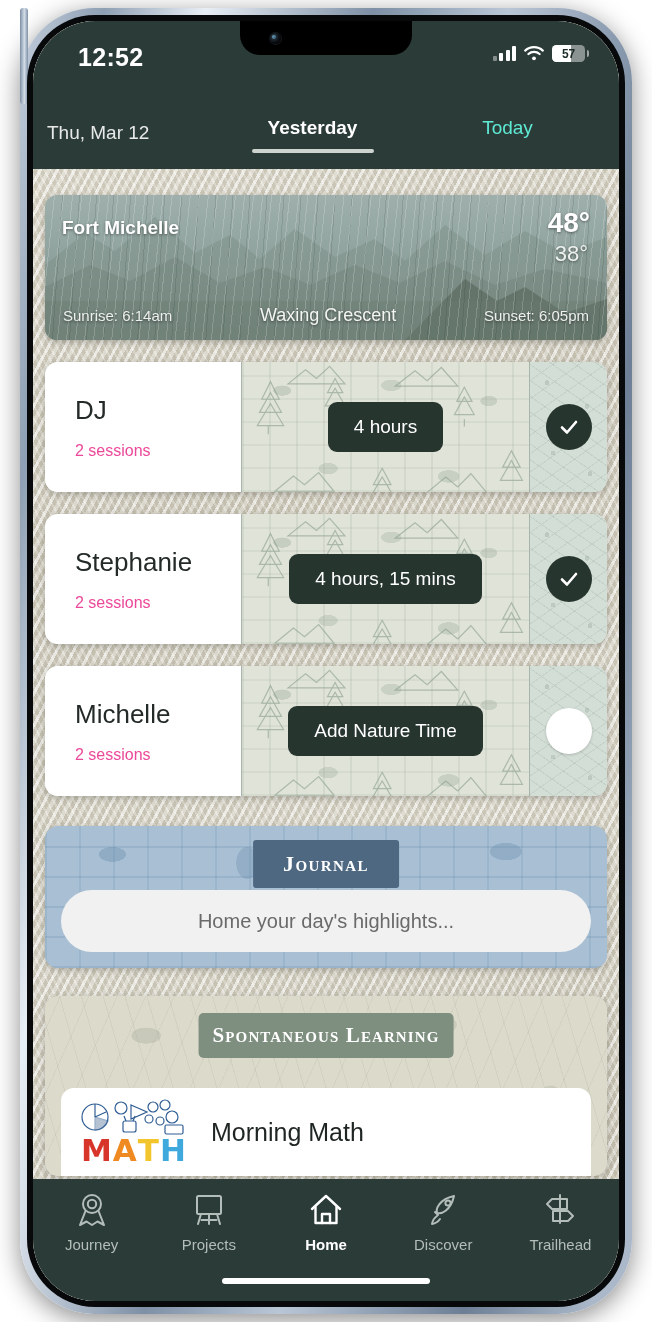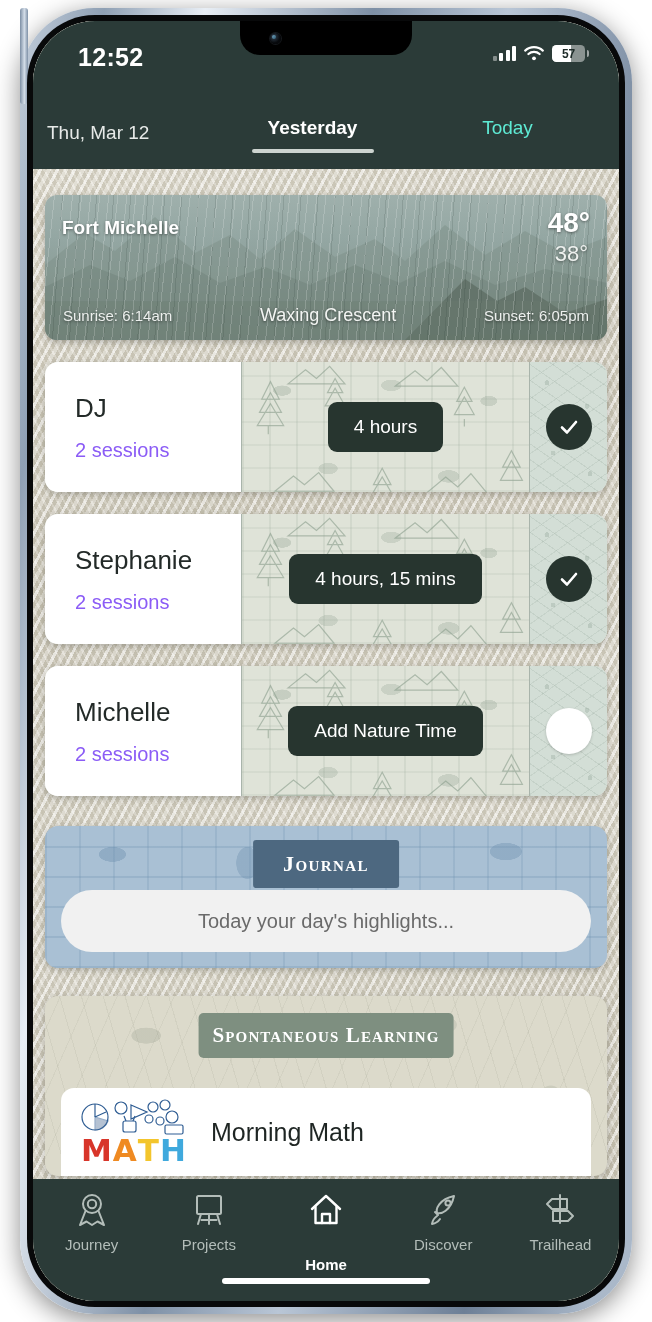--- a/index.html
+++ b/index.html
@@ -100,21 +100,21 @@
   .w-foot .m { flex:1; text-align:center; color:#f3f5f3; font-size:18px; text-shadow:0 1px 3px rgba(0,0,0,.5); }
 
   
   .pcard { position:relative; margin:22px 12px 0 12px; height:130px; border-radius:13px; overflow:hidden;
            display:flex; box-shadow:0 2px 7px rgba(60,60,50,.30); background:#e3e7dd; }
   .p-name {
     flex:0 0 197px; background:#fff; display:flex; flex-direction:column; justify-content:center;
     padding-left:30px; border-right:1px solid #a9b4ab;
   }
   .p-name .nm { color:#232a28; font-size:26px; line-height:1.25; }
-  .p-name .ss { color:#8b5cf6; font-size:20px; margin-top:15px; }
+  .p-name .ss { color:#ec4899; font-size:16px; margin-top:15px; }
   .p-mid { flex:1; position:relative; display:flex; align-items:center; justify-content:center;
     background-color:#dfe3d8;
     background-image:
       radial-gradient(ellipse 16px 9px at 14% 22%, rgba(139,156,140,.30) 0 55%, transparent 58%),
       radial-gradient(ellipse 18px 10px at 52% 18%, rgba(139,156,140,.26) 0 55%, transparent 58%),
       radial-gradient(ellipse 15px 9px at 86% 30%, rgba(139,156,140,.28) 0 55%, transparent 58%),
       radial-gradient(ellipse 17px 10px at 30% 82%, rgba(139,156,140,.26) 0 55%, transparent 58%),
       radial-gradient(ellipse 19px 11px at 72% 88%, rgba(139,156,140,.28) 0 55%, transparent 58%),
       repeating-linear-gradient(90deg, rgba(146,163,147,.17) 0 2px, transparent 2px 27px),
       repeating-linear-gradient(0deg, rgba(146,163,147,.13) 0 2px, transparent 2px 23px);
@@ -180,21 +180,21 @@
   .math-word { position:absolute; left:2px; top:38px; display:flex; font-family:"DejaVu Sans", sans-serif;
                font-weight:bold; font-size:31px; letter-spacing:1px; line-height:1; }
   .math-word b { display:block; }
   .s-title { color:#1e2523; font-size:25px; }
 
   
   .tabbar { position:absolute; left:0; bottom:0; width:586px; height:122px; background:#2b3b38; z-index:7;
             display:flex; align-items:flex-start; padding-top:12px; }
   .tab { flex:1; display:flex; flex-direction:column; align-items:center; gap:7px; }
   .tab .tlabel { font-size:15px; color:#b3bdb9; }
-  .tab.active .tlabel { color:#fff; font-weight:bold;margin-top:20px; }
+  .tab.active .tlabel { color:#fff; font-weight:bold; }
   .tab svg { display:block; }
   .home-ind { position:absolute; left:50%; transform:translateX(-50%); bottom:17px; width:208px; height:6px;
               border-radius:3px; background:#fff; z-index:8; }
 </style>
 </head>
 <body>
 
 <div class="scene">
   <div class="phone-frame">
     <div class="btn-side btn-mute"></div>
@@ -314,21 +314,21 @@
         <div class="p-check">
           <div class="circ todo"></div>
         </div>
       </div>
 
       <div class="journal">
         <div class="j-badge">
           <span>Journal</span>
         </div>
         <div class="j-input">
-          <span>Today your day's highlights...</span>
+          <span>Home your day's highlights...</span>
         </div>
       </div>
 
       <div class="spont">
         <div class="s-badge">
           <span>Spontaneous Learning</span>
         </div>
         <div class="s-item">
           <div class="math-logo">
             <svg class="math-doodle" viewBox="0 0 112 40">

